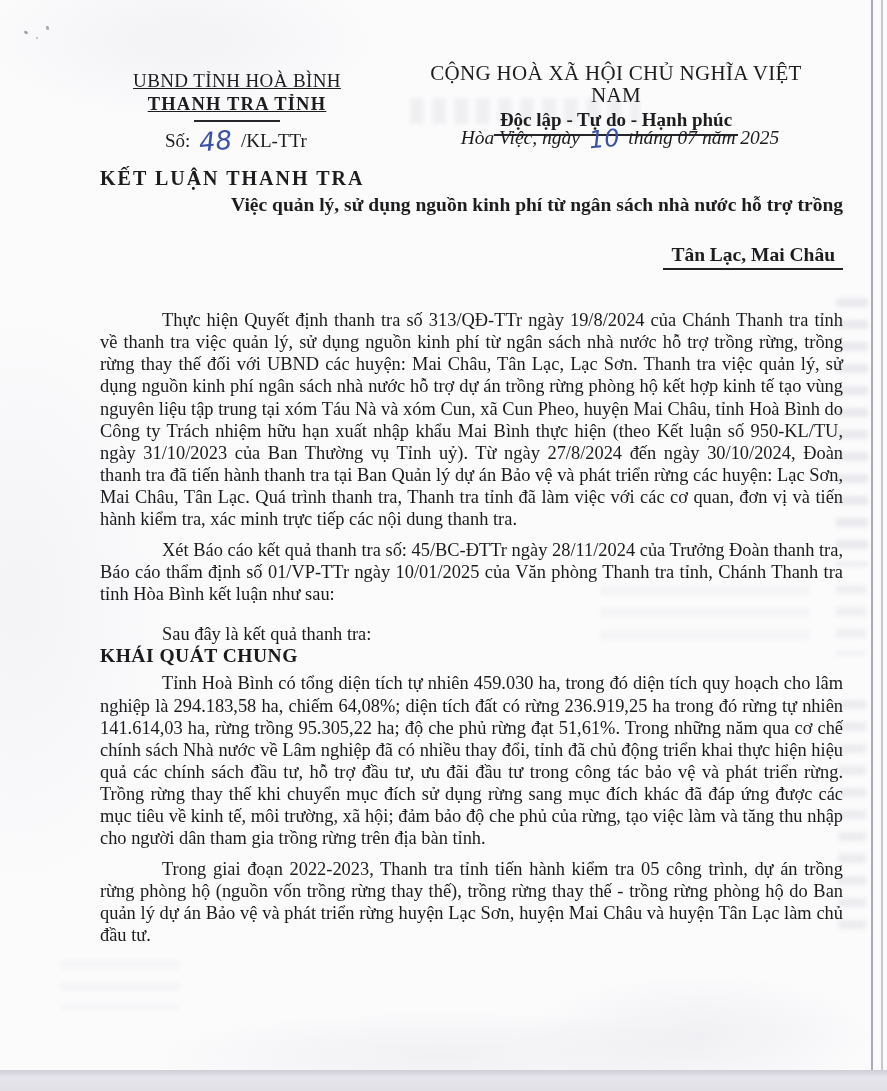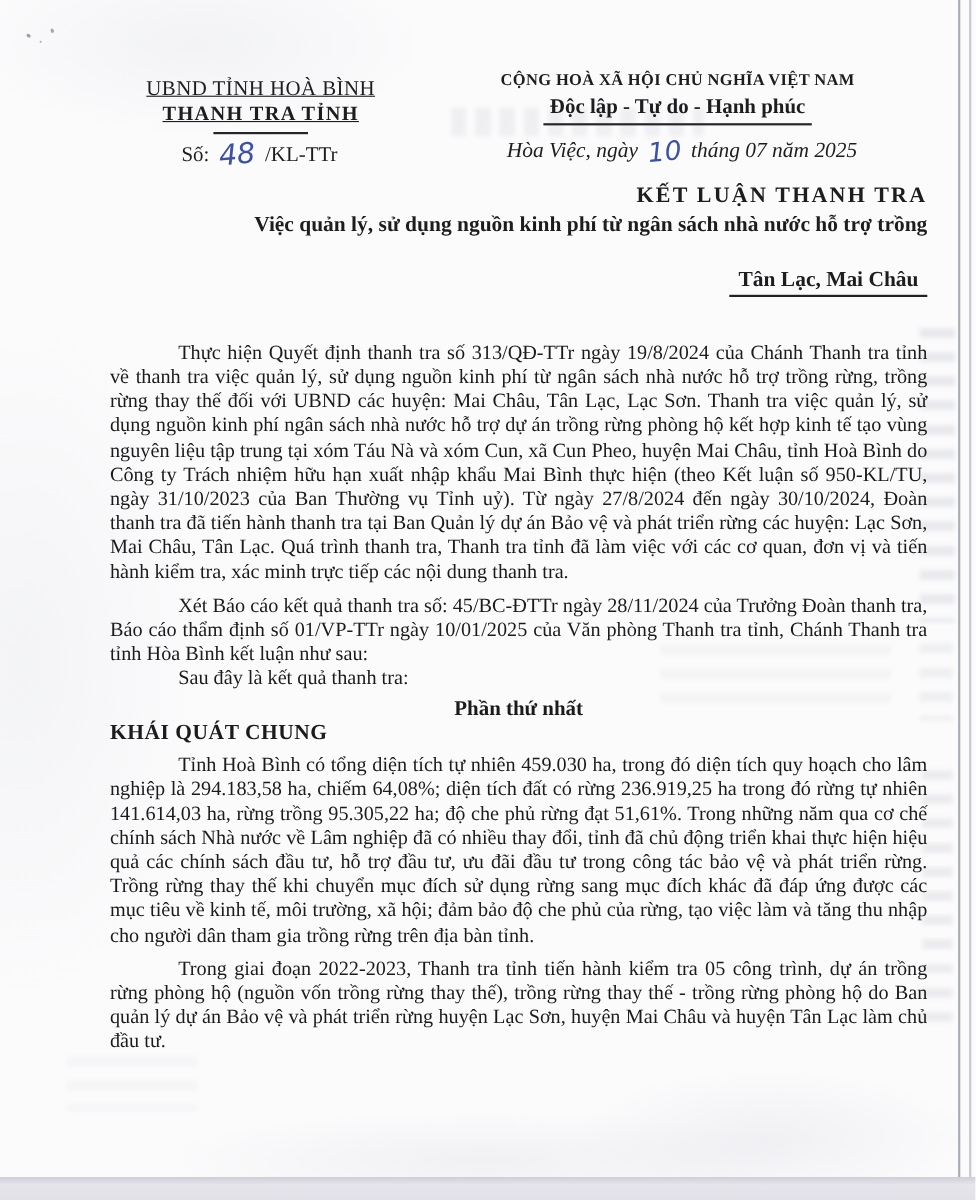--- a/index.html
+++ b/index.html
@@ -32,43 +32,43 @@
   .g4{left:600px;top:586px;width:210px;height:58px;opacity:.12;}
   .g5{left:60px;top:960px;width:120px;height:50px;opacity:.10;}
   .g6{left:836px;top:585px;width:30px;height:70px;opacity:.22;}
 
   
   .org-block{position:absolute;left:72px;top:71px;width:330px;text-align:center;line-height:20px;text-decoration:underline;}
   .org-line1{font-size:19px;letter-spacing:.4px;}
   .org-line2{font-size:18.5px;font-weight:bold;letter-spacing:1.2px;margin-top:3px;}
   .org-rule{width:86px;height:2px;background:#26262a;margin:6px auto 0 auto;}
   .motto-block{position:absolute;left:406px;top:62px;width:420px;text-align:center;}
-  .motto-line1{font-size:15px;font-weight:bold;letter-spacing:.3px;line-height:22px;}
+  .motto-line1{font-size:21px;font-weight:normal;letter-spacing:.3px;line-height:22px;}
   .motto-line2{font-size:19px;font-weight:bold;margin-top:3px;line-height:22px;text-align:center;}
   .motto-rule{width:244px;height:2px;background:#26262a;margin:3px auto 0 auto;}
 
   .so-line{position:absolute;left:165px;top:130px;font-size:19px;}
   .handwritten{font-family:"DejaVu Sans",sans-serif;font-style:italic;color:#3b51a8;
     font-size:26px;display:inline-block;transform:rotate(-5deg);margin:0 4px;line-height:10px;vertical-align:-3px;}
   .date-line{position:absolute;left:430px;top:127px;width:380px;text-align:center;font-size:19.5px;font-style:italic;}
   .date-line .handwritten{font-size:24px;}
 
   
-  .doc-title{position:absolute;left:100px;top:167px;width:743px;text-align:right;
+  .doc-title{position:absolute;left:100px;top:167px;width:743px;text-align:left;
     font-size:20px;font-weight:bold;letter-spacing:2px;}
   .doc-subtitle{position:absolute;left:100px;top:192px;width:743px;text-align:right;
     font-size:19.5px;font-weight:bold;line-height:25px;}
   .underline-span{display:inline-block;border-bottom:2.5px solid #222;padding:0 8px 1px 8px;}
 
   
   .body-col{position:absolute;left:100px;top:309px;width:743px;
     font-size:18.4px;line-height:22.15px;text-align:justify;color:#1b1b1d;}
   .para{text-indent:62px;margin:0;}
   .para + .para{margin-top:8px;}
-  .lead-in{text-indent:62px;margin-top:0;}
+  .lead-in{text-indent:62px;margin-top:18px;}
   .part-label{text-align:center;font-weight:bold;margin-top:7px;font-size:19px;}
   .part-title{text-align:left;font-weight:bold;font-size:19.5px;letter-spacing:.5px;}
   .after-head{margin-top:5px;}
 </style>
 </head>
 <body>
 
 <div class="sheet">
 
   <div class="speck s1"></div>
@@ -109,21 +109,20 @@
   <div class="doc-subtitle">
     <span>Việc quản lý, sử dụng nguồn kinh phí từ ngân sách nhà nước hỗ trợ trồng</span><br>
     <br>
     <span class="underline-span">Tân Lạc, Mai Châu</span>
   </div>
 
   <div class="body-col">
     <p class="para">Thực hiện Quyết định thanh tra số 313/QĐ-TTr ngày 19/8/2024 của Chánh Thanh tra tỉnh về thanh tra việc quản lý, sử dụng nguồn kinh phí từ ngân sách nhà nước hỗ trợ trồng rừng, trồng rừng thay thế đối với UBND các huyện: Mai Châu, Tân Lạc, Lạc Sơn. Thanh tra việc quản lý, sử dụng nguồn kinh phí ngân sách nhà nước hỗ trợ dự án trồng rừng phòng hộ kết hợp kinh tế tạo vùng nguyên liệu tập trung tại xóm Táu Nà và xóm Cun, xã Cun Pheo, huyện Mai Châu, tỉnh Hoà Bình do Công ty Trách nhiệm hữu hạn xuất nhập khẩu Mai Bình thực hiện (theo Kết luận số 950-KL/TU, ngày 31/10/2023 của Ban Thường vụ Tỉnh uỷ). Từ ngày 27/8/2024 đến ngày 30/10/2024, Đoàn thanh tra đã tiến hành thanh tra tại Ban Quản lý dự án Bảo vệ và phát triển rừng các huyện: Lạc Sơn, Mai Châu, Tân Lạc. Quá trình thanh tra, Thanh tra tỉnh đã làm việc với các cơ quan, đơn vị và tiến hành kiểm tra, xác minh trực tiếp các nội dung thanh tra.</p>
     <p class="para">Xét Báo cáo kết quả thanh tra số: 45/BC-ĐTTr ngày 28/11/2024 của Trưởng Đoàn thanh tra, Báo cáo thẩm định số 01/VP-TTr ngày 10/01/2025 của Văn phòng Thanh tra tỉnh, Chánh Thanh tra tỉnh Hòa Bình kết luận như sau:</p>
     <div class="lead-in">Sau đây là kết quả thanh tra:</div>
-    <div class="part-label">Phần thứ nhất</div>
     <div class="part-title">KHÁI QUÁT CHUNG</div>
     <p class="para after-head">Tỉnh Hoà Bình có tổng diện tích tự nhiên 459.030 ha, trong đó diện tích quy hoạch cho lâm nghiệp là 294.183,58 ha, chiếm 64,08%; diện tích đất có rừng 236.919,25 ha trong đó rừng tự nhiên 141.614,03 ha, rừng trồng 95.305,22 ha; độ che phủ rừng đạt 51,61%. Trong những năm qua cơ chế chính sách Nhà nước về Lâm nghiệp đã có nhiều thay đổi, tỉnh đã chủ động triển khai thực hiện hiệu quả các chính sách đầu tư, hỗ trợ đầu tư, ưu đãi đầu tư trong công tác bảo vệ và phát triển rừng. Trồng rừng thay thế khi chuyển mục đích sử dụng rừng sang mục đích khác đã đáp ứng được các mục tiêu về kinh tế, môi trường, xã hội; đảm bảo độ che phủ của rừng, tạo việc làm và tăng thu nhập cho người dân tham gia trồng rừng trên địa bàn tỉnh.</p>
     <p class="para">Trong giai đoạn 2022-2023, Thanh tra tỉnh tiến hành kiểm tra 05 công trình, dự án trồng rừng phòng hộ (nguồn vốn trồng rừng thay thế), trồng rừng thay thế - trồng rừng phòng hộ do Ban quản lý dự án Bảo vệ và phát triển rừng huyện Lạc Sơn, huyện Mai Châu và huyện Tân Lạc làm chủ đầu tư.</p>
   </div>
 
   <div class="edge-line-a"></div>
   <div class="edge-line-b"></div>
   <div class="bottom-bar"></div>
 </div>
 

